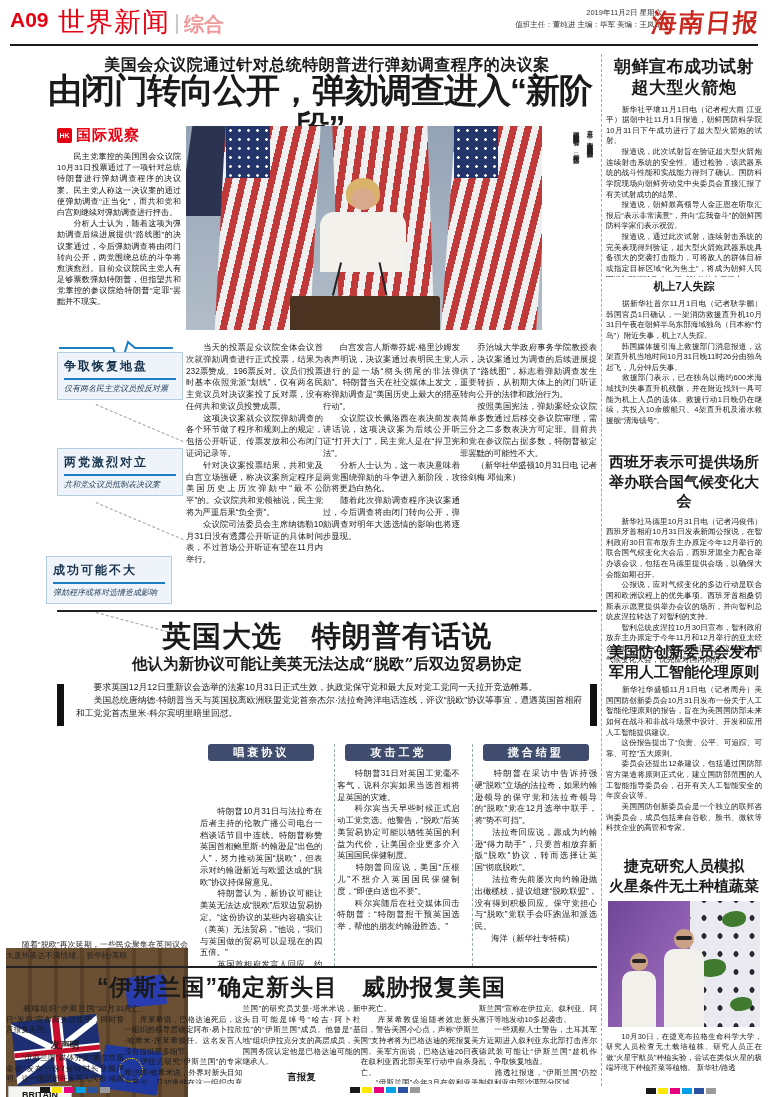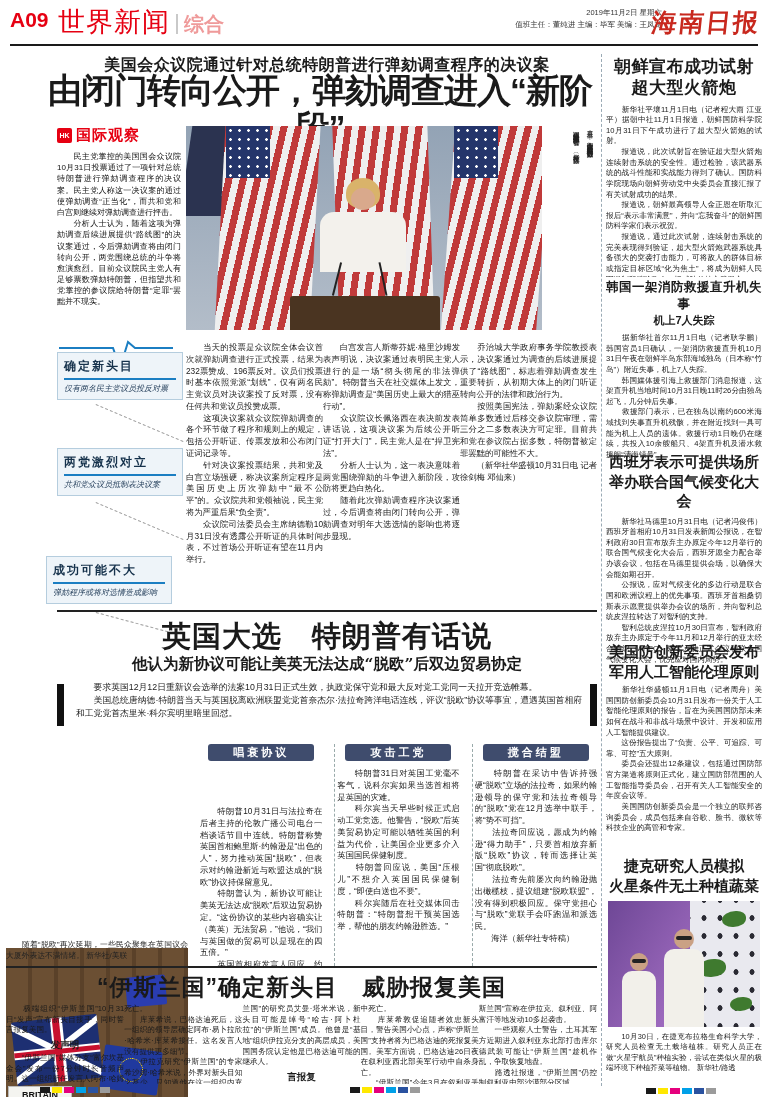--- a/index.html
+++ b/index.html
@@ -124,21 +124,21 @@
       <span class="obslabel">国际观察</span>
     </div>
     <div class="introtext pre" style="margin-top:6px;height:185px;overflow:hidden;">　　民主党掌控的美国国会众议院10月31日投票通过了一项针对总统特朗普进行弹劾调查程序的决议案。民主党人称这一决议案的通过使弹劾调查“正当化”，而共和党和白宫则继续对弹劾调查进行抨击。
 　　分析人士认为，随着这项为弹劾调查后续进展提供“路线图”的决议案通过，今后弹劾调查将由闭门转向公开，两党围绕总统的斗争将愈演愈烈。目前众议院民主党人有足够票数弹劾特朗普，但指望共和党掌控的参议院给特朗普“定罪”罢黜并不现实。</div>
     <svg width="118" height="34" style="margin-top:2px;">
       <polyline class="pulse" points="2,10 56,10 63,30 71,4 78,10 116,10"></polyline>
     </svg>
   </div>
 
   <div class="abs pointbox" style="left:57px;top:352px;">
-    <div class="ptitle">确定新头目</div>
+    <div class="ptitle">争取恢复地盘</div>
     <div class="pline"></div>
     <div class="pnote">仅有两名民主党议员投反对票</div>
   </div>
   <div class="abs pointbox" style="left:57px;top:448px;">
     <div class="ptitle">两党激烈对立</div>
     <div class="pline"></div>
     <div class="pnote">共和党众议员抵制表决议案</div>
   </div>
   <div class="abs pointbox" style="left:46px;top:556px;">
     <div class="ptitle">成功可能不大</div>
@@ -281,21 +281,20 @@
   <div class="abs" style="left:606px;top:56px;width:156px;">
     <div class="sbtitle">朝鲜宣布成功试射</div>
     <div class="sbtitle">超大型火箭炮</div>
     <div class="sbbody pre" style="margin-top:6px;height:172px;">　　新华社平壤11月1日电（记者程大雨 江亚平）据朝中社11月1日报道，朝鲜国防科学院10月31日下午成功进行了超大型火箭炮的试射。
 　　报道说，此次试射旨在验证超大型火箭炮连续射击系统的安全性。通过检验，该武器系统的战斗性能和实战能力得到了确认。国防科学院现场向朝鲜劳动党中央委员会直接汇报了有关试射成功的结果。
 　　报道说，朝鲜最高领导人金正恩在听取汇报后“表示非常满意”，并向“忘我奋斗”的朝鲜国防科学家们表示祝贺。
 　　报道说，通过此次试射，连续射击系统的完美表现得到验证，超大型火箭炮武器系统具备强大的突袭打击能力，可将敌人的群体目标或指定目标区域“化为焦土”，将成为朝鲜人民军遏制和消除敌人一切威胁的核心武器之一。</div>
   </div>
 
   <div class="abs" style="left:606px;top:279px;width:156px;">
-    <div class="sbtitle-one">韩国一架消防救援直升机失事</div>
     <div class="sbsub">机上7人失踪</div>
     <div class="sbbody pre" style="margin-top:5px;height:132px;">　　据新华社首尔11月1日电（记者耿学鹏）韩国官员1日确认，一架消防救援直升机10月31日午夜在朝鲜半岛东部海域独岛（日本称“竹岛”）附近失事，机上7人失踪。
 　　韩国媒体援引海上救援部门消息报道，这架直升机当地时间10月31日晚11时26分由独岛起飞，几分钟后失事。
 　　救援部门表示，已在独岛以南约600米海域找到失事直升机残骸，并在附近找到一具可能为机上人员的遗体。救援行动1日晚仍在继续，共投入10余艘船只、4架直升机及潜水救援舰“清海镇号”。</div>
   </div>
 
   <div class="abs" style="left:606px;top:452px;width:156px;">
     <div class="sbtitle2">西班牙表示可提供场所</div>
     <div class="sbtitle2">举办联合国气候变化大会</div>
     <div class="sbbody pre" style="margin-top:6px;height:148px;">　　新华社马德里10月31日电（记者冯俊伟）西班牙首相府10月31日发表新闻公报说，在智利政府30日宣布放弃主办原定今年12月举行的联合国气候变化大会后，西班牙愿全力配合举办该会议，包括在马德里提供会场，以确保大会能如期召开。

